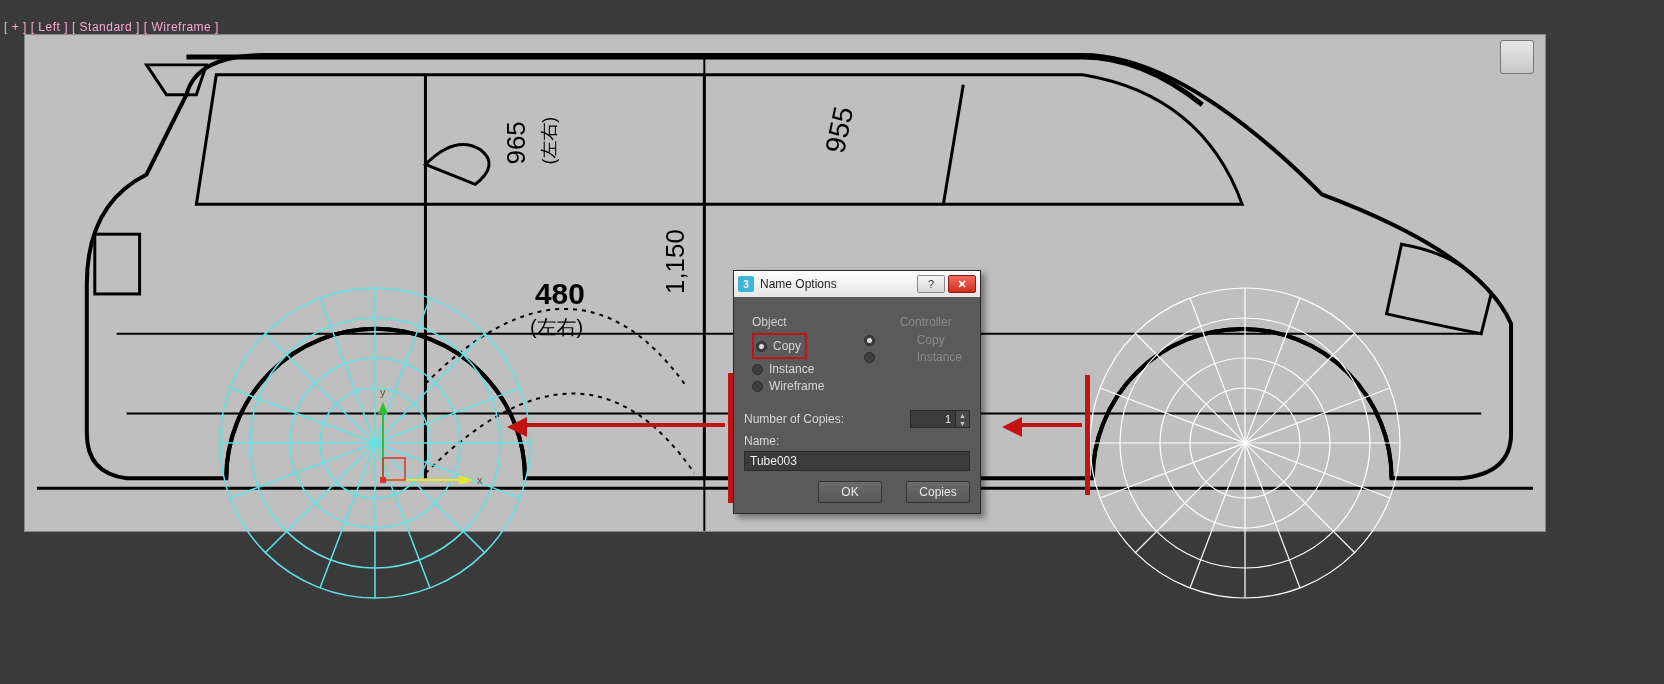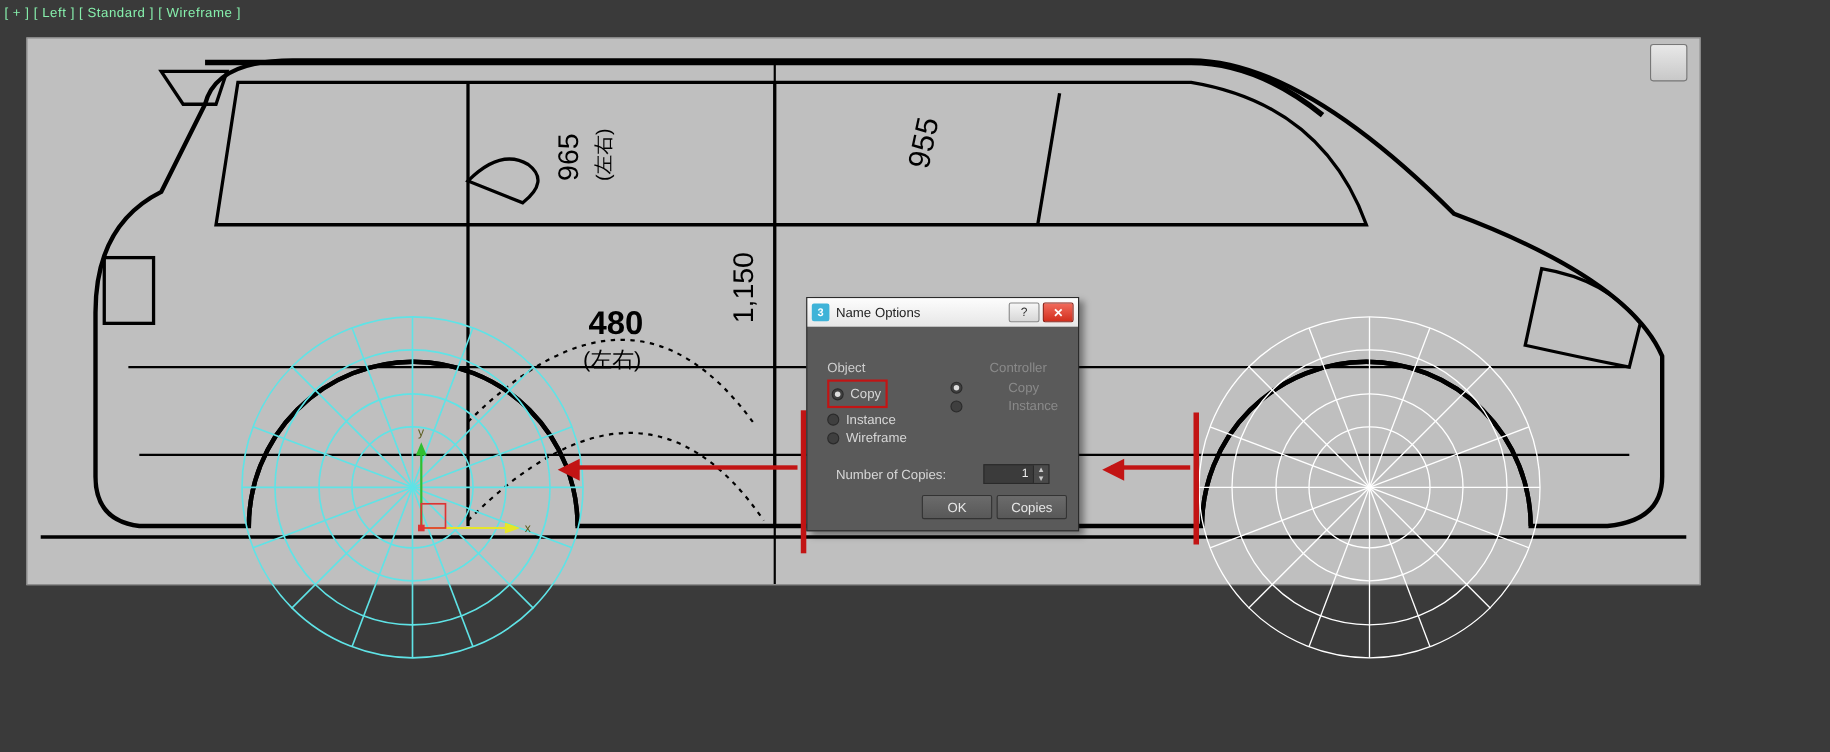--- a/index.html
+++ b/index.html
@@ -8,22 +8,22 @@
     height: 684px;
     background: #3a3a3a;
     font-family: "Segoe UI", Tahoma, sans-serif;
     font-size: 12px;
     color: #ddd;
     overflow: hidden;
     position: relative;
   }
   .viewport-label {
     position: absolute;
-    top: 4px; left: 4px;
-    color: #86efac;
+    top: 20px; left: 4px;
+    color: #f9a8d4;
     font-size: 12px;
     letter-spacing: 0.5px;
     z-index: 5;
   }
   .canvas {
     position: absolute;
     left: 24px; top: 34px;
     width: 1522px; height: 498px;
     background: #bfbfbf;
     border: 1px solid #888;
@@ -101,21 +101,21 @@
   .titlebar .spacer{flex:1}
   .titlebar .winbtn{
     width:28px;height:18px;margin-left:3px;border:1px solid #888;border-radius:2px;
     background:linear-gradient(#f6f6f6,#d7d7d7);
     display:flex;align-items:center;justify-content:center;font-size:11px;color:#333;
   }
   .titlebar .winbtn.close{
     background:linear-gradient(#f16a5b,#d22f1e);
     border-color:#8a1b10;color:#fff;font-weight:bold;
   }
-  .dlg-body{ padding:24px 10px 10px; }
+  .dlg-body{ padding:12px 10px 10px; }
   .groups{ display:flex; gap:8px; }
   .group{
     flex:1; padding:6px 8px 8px;
   }
   .group .glabel{ color:#cfcfcf; font-size:12px; margin-bottom:4px; display:block;}
   .group.disabled .glabel,
   .group.disabled label{ color:#8a8a8a;margin-left:36px; }
   .radio-row{
     display:flex;align-items:center;gap:6px;margin:3px 0;
     font-size:12px;
@@ -126,34 +126,34 @@
     display:flex;align-items:center;justify-content:center;
   }
   .radio-dot.checked::after{
     content:"";width:5px;height:5px;border-radius:50%;background:#ddd;
   }
   .highlight-box{
     border:2px solid #c21414;
     padding:1px 4px 1px 2px;
     display:inline-flex;align-items:center;gap:4px;
   }
-  .row{ display:flex; align-items:center; margin:6px 16px; gap:0;text-align:right;}
+  .row{ display:flex; align-items:center; margin:6px 0; gap:0;text-align:right;}
   .row .lbl{ flex:0 0 auto; }
   .spinner{
     width:60px;height:18px;background:#3b3b3b;border:1px solid #2a2a2a;
     display:flex;align-items:center;color:#eee;font-size:11px;position:relative;
   }
   .spinner .val{flex:1;padding:0 4px;}
   .spinner .spins{ width:14px; display:flex; flex-direction:column;}
   .spinner .spins div{height:8px;background:#4a4a4a;border-left:1px solid #2a2a2a;display:flex;align-items:center;justify-content:center;font-size:7px;color:#ccc;}
   .textinput{
     width:100%;height:20px;background:#3b3b3b;border:1px solid #2a2a2a;color:#eee;
     padding:2px 5px;font-size:12px;
   }
-  .btnrow{ display:flex; justify-content:flex-end; gap:4px; margin-top:10px;}
+  .btnrow{ display:flex; justify-content:flex-end; gap:24px; margin-top:10px;}
   .dbtn{
     width:64px;height:22px;background:linear-gradient(#6b6b6b,#585858);
     border:1px solid #333;color:#e8e8e8;font-size:12px;
     display:flex;align-items:center;justify-content:center;border-radius:2px;
   }
   
   .car-svg{ position:absolute; left:0; top:0; width:100%; height:100%; }
 </style>
 </head>
 <body>
@@ -335,20 +335,24 @@
       <div style="flex:1"></div>
       <div class="spinner">
         <span class="val">1</span>
         <div class="spins">
           <div>▲</div>
           <div>▼</div>
         </div>
       </div>
     </div>
 
+    <div>
+      <div class="lbl" style="margin-bottom:3px;">Name:</div>
+      <input class="textinput" value="Tube003" style="">
+    </div>
 
     <div class="btnrow">
       <div class="dbtn">
           <span>OK</span>
         </div>
       <div class="dbtn">
           <span>Copies</span>
         </div>
     </div>
   </div>

